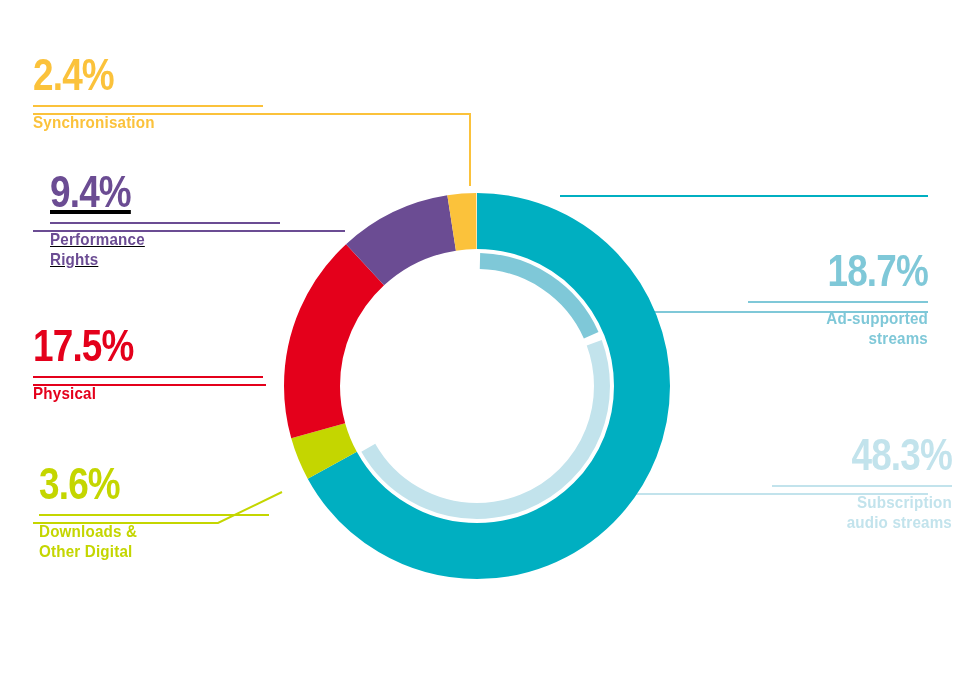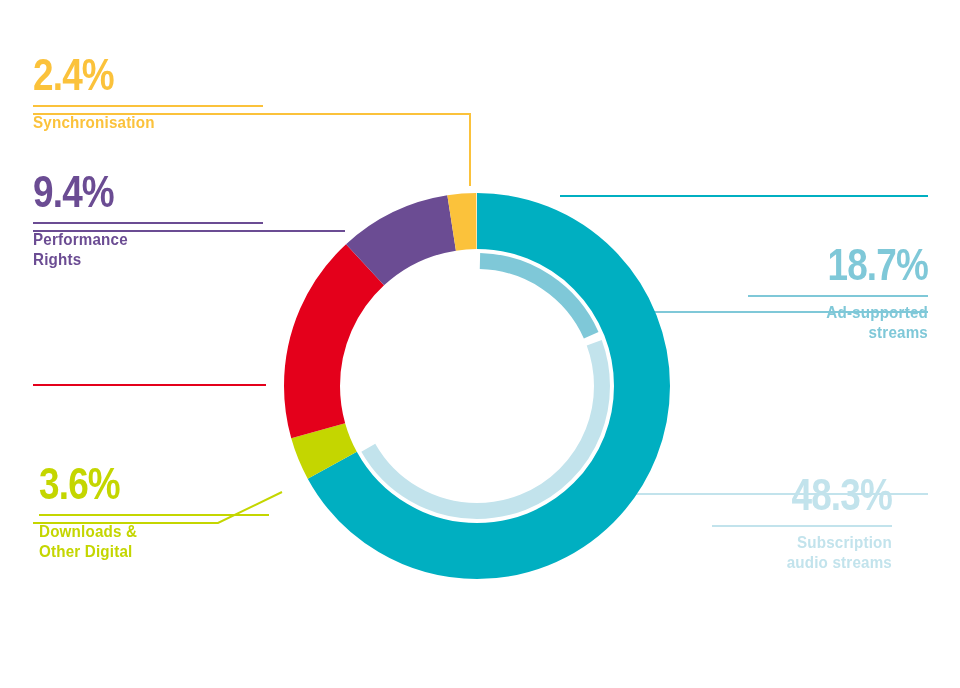--- a/index.html
+++ b/index.html
@@ -98,43 +98,48 @@
       <circle cx="477" cy="386" r="125" stroke="#C2E3EC" stroke-dasharray="372.3 413.1" stroke-dashoffset="-152"></circle>
     </g>
   </svg>
 
   <div class="lbl grpL" style="left:33px;top:52px;">
     <div class="pct l" style="color:#FBC23B;">2.4%</div>
     <div class="rule" style="background:#FBC23B;margin-top:7px;"></div>
     <div class="cap l" style="color:#FBC23B;">Synchronisation</div>
   </div>
 
-  <div class="lbl grpL" style="left:33px;top:169px;">
+  <div class="lbl grpL" style="left:50px;top:169px;text-decoration:underline;">
     <div class="pct l" style="color:#6B4C93;">9.4%</div>
     <div class="rule" style="background:#6B4C93;margin-top:7px;"></div>
     <div class="cap l" style="color:#6B4C93;">Performance
 Rights</div>
   </div>
 
+  <div class="lbl grpL" style="left:33px;top:323px;">
+    <div class="pct l" style="color:#E4001B;">17.5%</div>
+    <div class="rule" style="background:#E4001B;margin-top:7px;"></div>
+    <div class="cap l" style="color:#E4001B;">Physical</div>
+  </div>
 
   <div class="lbl grpL" style="left:39px;top:461px;">
     <div class="pct l" style="color:#C4D600;">3.6%</div>
     <div class="rule" style="background:#C4D600;margin-top:7px;"></div>
     <div class="cap l" style="color:#C4D600;">Downloads &amp;
 Other Digital</div>
   </div>
 
 
-  <div class="lbl grpR" style="left:748px;top:242px;">
+  <div class="lbl grpR" style="left:748px;top:248px;">
     <div class="pct r" style="color:#7FC8D8;text-align:right;">18.7%</div>
     <div class="rule" style="background:#7FC8D8;margin-top:7px;"></div>
     <div class="cap r" style="color:#7FC8D8;">Ad-supported
 streams</div>
   </div>
 
-  <div class="lbl grpR" style="left:712px;top:432px;margin-top:40px;">
+  <div class="lbl grpR" style="left:772px;top:432px;">
     <div class="pct r" style="color:#C2E3EC;text-align:right;">48.3%</div>
     <div class="rule" style="background:#C2E3EC;margin-top:7px;"></div>
     <div class="cap r" style="color:#C2E3EC;">Subscription
 audio streams</div>
   </div>
 
 </div>
 
 </body></html>

